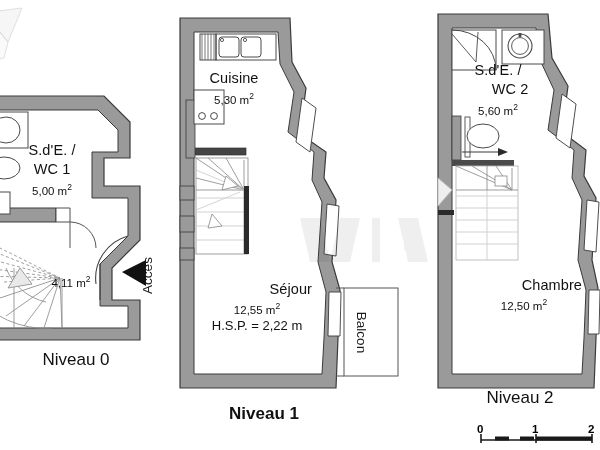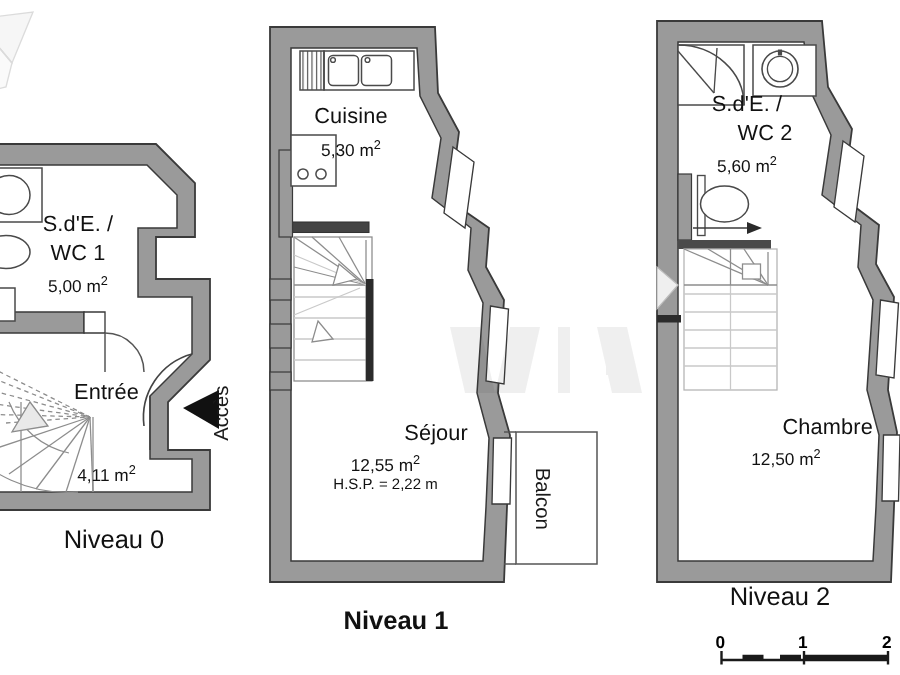--- a/index.html
+++ b/index.html
@@ -36,21 +36,21 @@
     color: #111111;
   }
   .room-name {
     font-size: 14.5px;
     letter-spacing: .1px;
   }
   .room-area {
     font-size: 11.5px;
   }
   .room-hsp {
-    font-size: 10px;
+    font-size: 13px;
   }
   .level-label {
     font-size: 17px;
   }
   .acces-label {
     position: absolute;
     font-size: 13.5px;
     transform-origin: center center;
     white-space: nowrap;
   }
@@ -353,22 +353,21 @@
       <rect x="520" y="436.5" width="14" height="4" fill="#1a1a1a"></rect>
       <rect x="536" y="436.5" width="56" height="4" fill="#1a1a1a"></rect>
     </g>
 
   </svg>
 
   <div class="lbl room-name" style="left:6px; top:142px; width:92px;">S.d'E. /</div>
   <div class="lbl room-name" style="left:6px; top:161px; width:92px;">WC 1</div>
   <div class="lbl room-area" style="left:6px; top:182px; width:92px;">5,00 m<span class="sup">2</span></div>
 
-  <div class="lbl room-name" style="left:24px; top:254px; width:94px;">Entrée</div>
-  <div class="lbl room-area" style="left:24px; top:274px; width:94px;margin-top:34px;">4,11 m<span class="sup">2</span></div>
+  <div class="lbl room-area" style="left:24px; top:274px; width:94px;">4,11 m<span class="sup">2</span></div>
 
   <div class="lbl level-label" style="left:8px; top:350px; width:136px;">Niveau 0</div>
 
   <div class="acces-label" style="left:129px; top:268px; transform: rotate(-90deg) translate(0,0);">Accès</div>
 
   <div class="lbl room-name" style="left:186px; top:70px; width:96px;">Cuisine</div>
   <div class="lbl room-area" style="left:186px; top:91px; width:96px;">5,30 m<span class="sup">2</span></div>
 
   <div class="lbl room-name" style="left:202px; top:281px; width:110px;text-align:right;">Séjour</div>
   <div class="lbl room-area" style="left:202px; top:301px; width:110px;">12,55 m<span class="sup">2</span></div>

